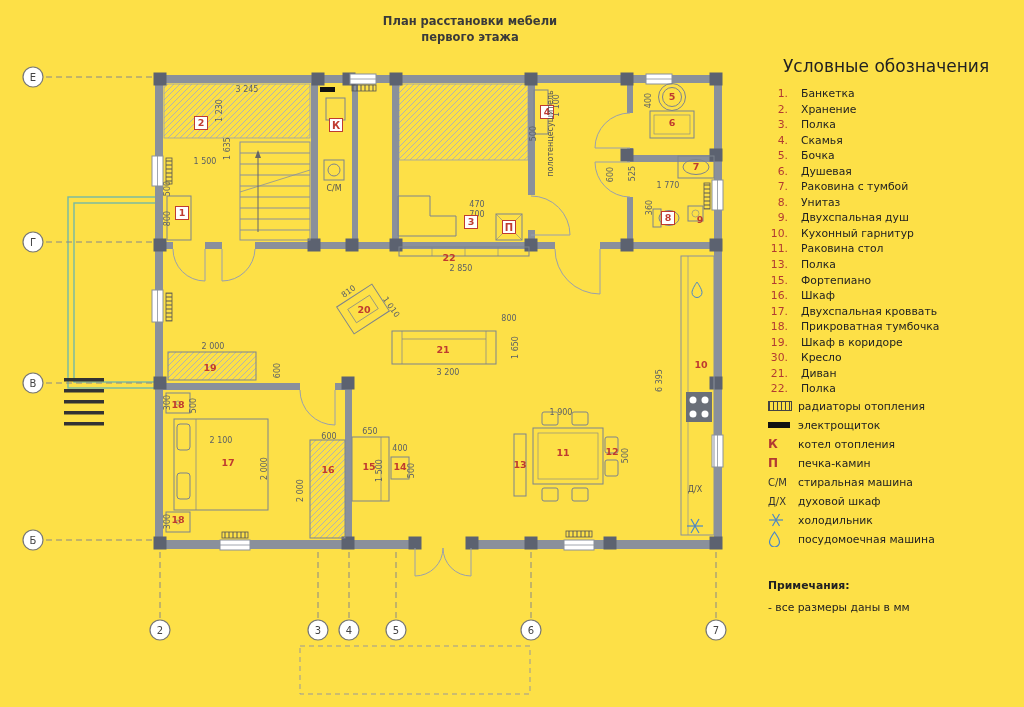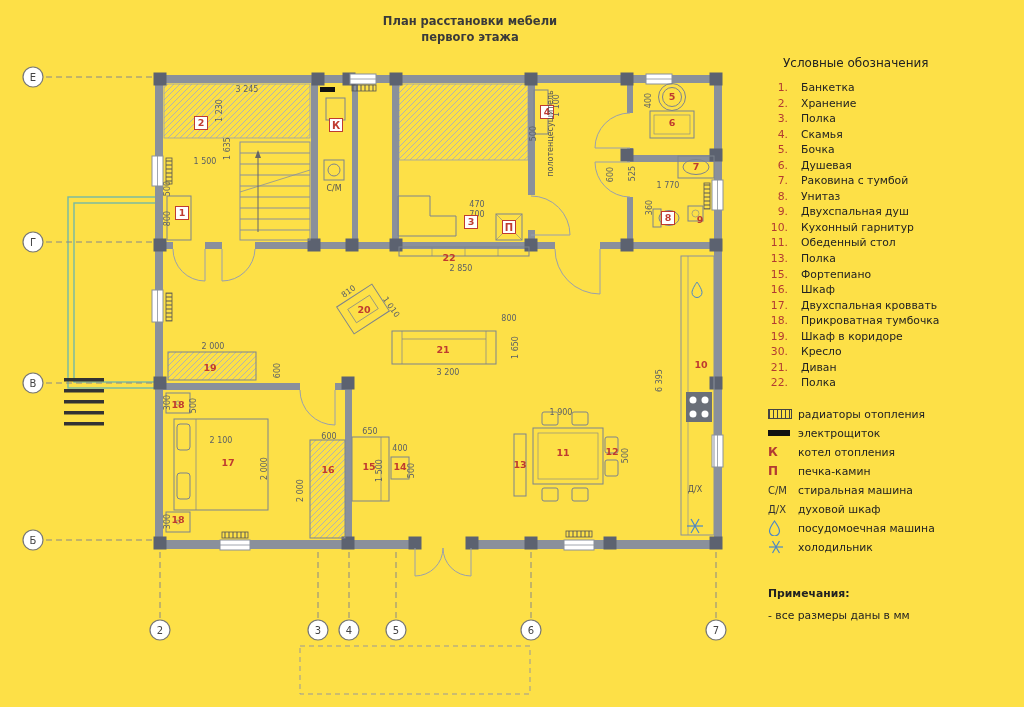--- a/index.html
+++ b/index.html
@@ -4,25 +4,25 @@
 <style>
   html,body{margin:0;padding:0;background:#fff;}
   #stage{position:relative;width:1024px;height:707px;background:#fde047;overflow:hidden;
          font-family:"DejaVu Sans","Liberation Sans",sans-serif;}
   #plan-svg{position:absolute;left:0;top:0;}
   
   #title{position:absolute;left:350px;top:14px;width:240px;text-align:center;
          font-size:11.5px;font-weight:bold;color:#3a3a3a;line-height:1.35;}
   
   #legend{position:absolute;left:768px;top:56px;width:252px;color:#2b2b2b;}
-  #legend h3{margin:0 0 10px 15px;font-size:12px;font-weight:normal;color:#222;}
+  #legend h3{margin:0 0 10px 15px;font-size:17px;font-weight:normal;color:#222;}
   .li{display:flex;align-items:baseline;line-height:15.55px;font-size:10.8px;}
   .li .num{width:20px;text-align:right;color:#b23b32;flex:0 0 auto;}
   .li .txt{margin-left:13px;color:#222;}
-  #legend-symbols{margin-top:14px;}
+  #legend-symbols{}
   .sym{display:flex;align-items:center;height:19px;font-size:10.8px;color:#222;}
   .sym .ic{width:30px;flex:0 0 auto;display:flex;align-items:center;}
   .ic-radiator{width:22px;height:8px;border:1px solid #444;
       background:repeating-linear-gradient(90deg,#444 0 1px,transparent 1px 4px);}
   .ic-panel{width:22px;height:6px;background:#111;}
   .ic-letter{color:#b23b32;font-weight:bold;font-size:12px;}
   .ic-abbr{color:#333;font-size:10px;}
   #legend-notes{margin-top:30px;font-size:10.8px;color:#222;}
   #legend-notes .nh{margin-bottom:9px;font-weight:bold;}
   
@@ -410,21 +410,21 @@
         <div class="li">
           <span class="num">9.</span>
           <span class="txt">Двухспальная душ</span>
         </div>
         <div class="li">
           <span class="num">10.</span>
           <span class="txt">Кухонный гарнитур</span>
         </div>
         <div class="li">
           <span class="num">11.</span>
-          <span class="txt">Обеденный стол</span>
+          <span class="txt">Раковина стол</span>
         </div>
         <div class="li">
           <span class="num">13.</span>
           <span class="txt">Полка</span>
         </div>
         <div class="li">
           <span class="num">15.</span>
           <span class="txt">Фортепиано</span>
         </div>
         <div class="li">
@@ -485,40 +485,40 @@
           <span class="ic">
             <span class="ic-abbr">С/М</span>
           </span>
           <span>стиральная машина</span>
         </div>
         <div class="sym">
           <span class="ic">
             <span class="ic-abbr">Д/Х</span>
           </span>
           <span>духовой шкаф</span>
-        </div>
-        <div class="sym">
-          <span class="ic">
-            <svg width="13" height="16" viewBox="0 0 13 16">
-              <path d="M6.5,1 C6.5,1 1.5,8 1.5,11 a5,5 0 0 0 10,0 C11.5,8 6.5,1 6.5,1 Z" fill="none" stroke="#4a86c8" stroke-width="1.2"></path>
-            </svg>
-          </span>
-          <span>посудомоечная машина</span>
         </div>
         <div class="sym">
           <span class="ic">
             <svg width="16" height="16" viewBox="0 0 16 16">
               <g stroke="#4a86c8" stroke-width="1.2">
                 <path d="M1,8 H15"></path>
                 <path d="M4.5,2 L11.5,14"></path>
                 <path d="M11.5,2 L4.5,14"></path>
               </g>
             </svg>
           </span>
           <span>холодильник</span>
         </div>
+        <div class="sym">
+          <span class="ic">
+            <svg width="13" height="16" viewBox="0 0 13 16">
+              <path d="M6.5,1 C6.5,1 1.5,8 1.5,11 a5,5 0 0 0 10,0 C11.5,8 6.5,1 6.5,1 Z" fill="none" stroke="#4a86c8" stroke-width="1.2"></path>
+            </svg>
+          </span>
+          <span>посудомоечная машина</span>
+        </div>
       </div>
     <div id="legend-notes">
       <div class="nh">Примечания:</div>
       <div>- все размеры даны в мм</div>
     </div>
   </div>
 </div>
 
 </body></html>

